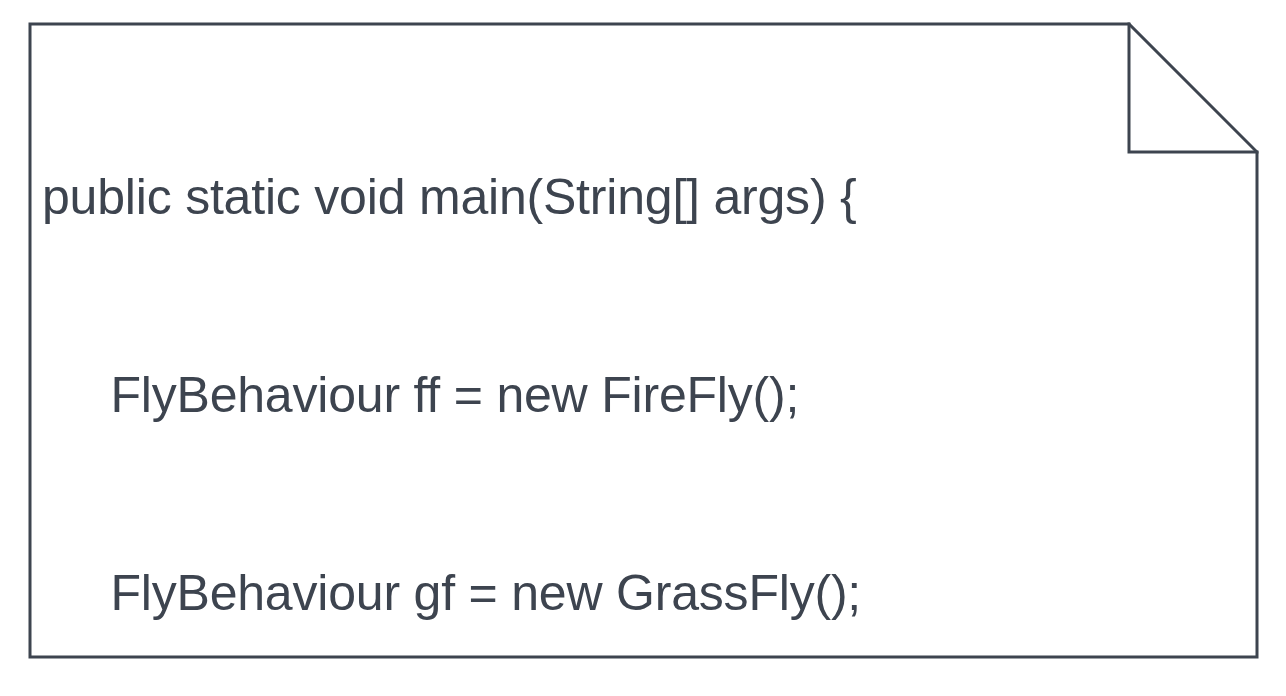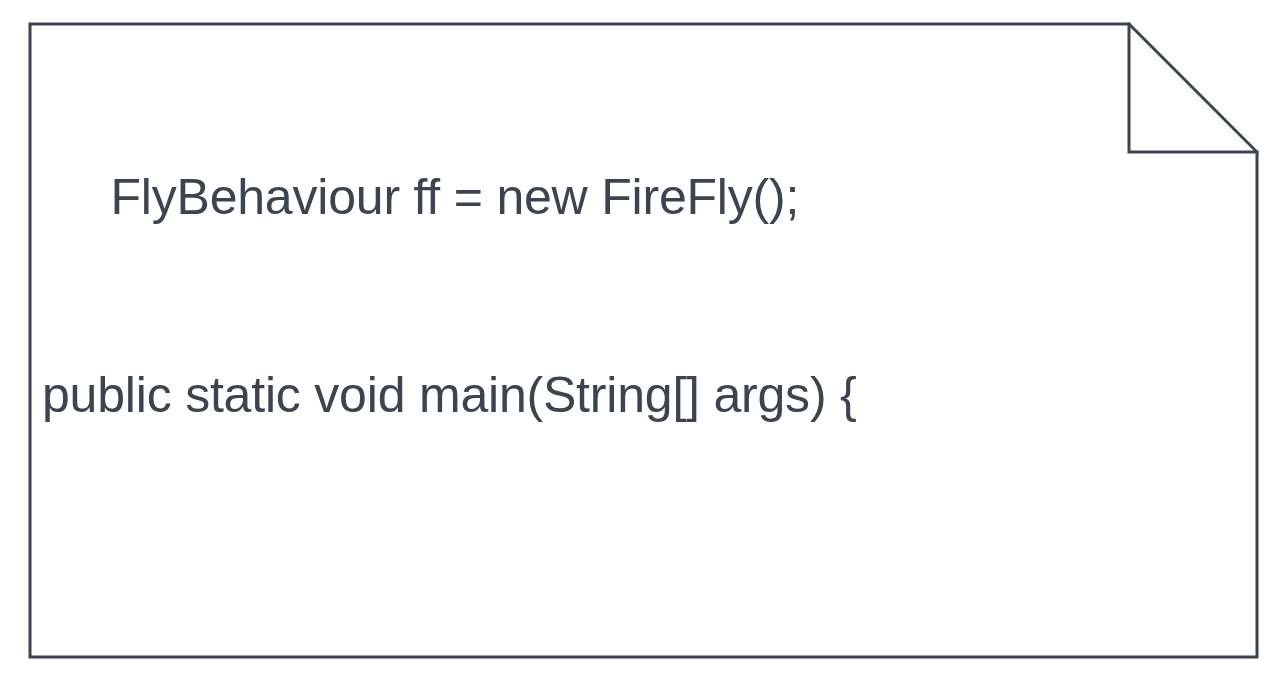--- a/index.html
+++ b/index.html
@@ -56,22 +56,23 @@
 <div id="canvas">
 
   <svg id="note-outline" viewBox="0 0 1286 696" width="1286" height="696" xmlns="http://www.w3.org/2000/svg">
 
     <path d="M 30 24 L 1129 24 L 1257 152 L 1257 657 L 30 657 Z" fill="#ffffff" stroke="#3d444f" stroke-width="3" stroke-linejoin="miter" stroke-linecap="square"></path>
 
     <path d="M 1129 24 L 1129 152 L 1257 152" fill="none" stroke="#3d444f" stroke-width="3" stroke-linejoin="miter" stroke-linecap="square"></path>
   </svg>
 
   <div id="code-block">
+    <span class="code-line">public static void main(String[] args) {</span>
     <span class="code-line">     FlyBehaviour ff = new FireFly();</span>
-    <span class="code-line">public static void main(String[] args) {</span>
+    <span class="code-line">     FlyBehaviour gf = new GrassFly();</span>
     
     
     
     
     
     
   </div>
 
 </div>
 

